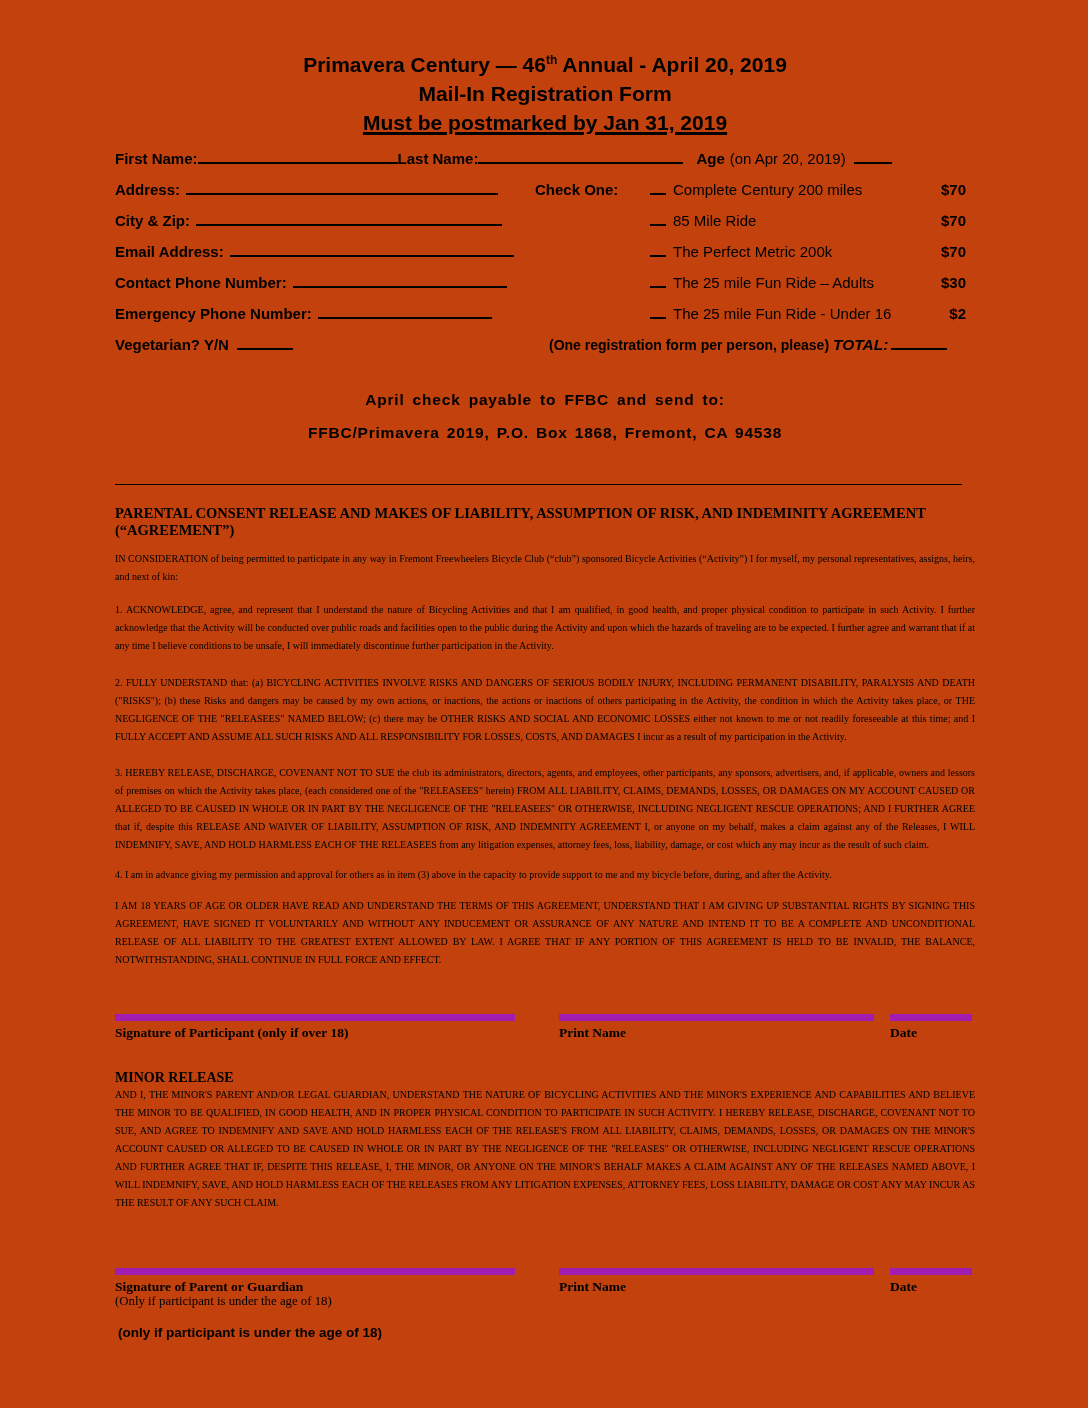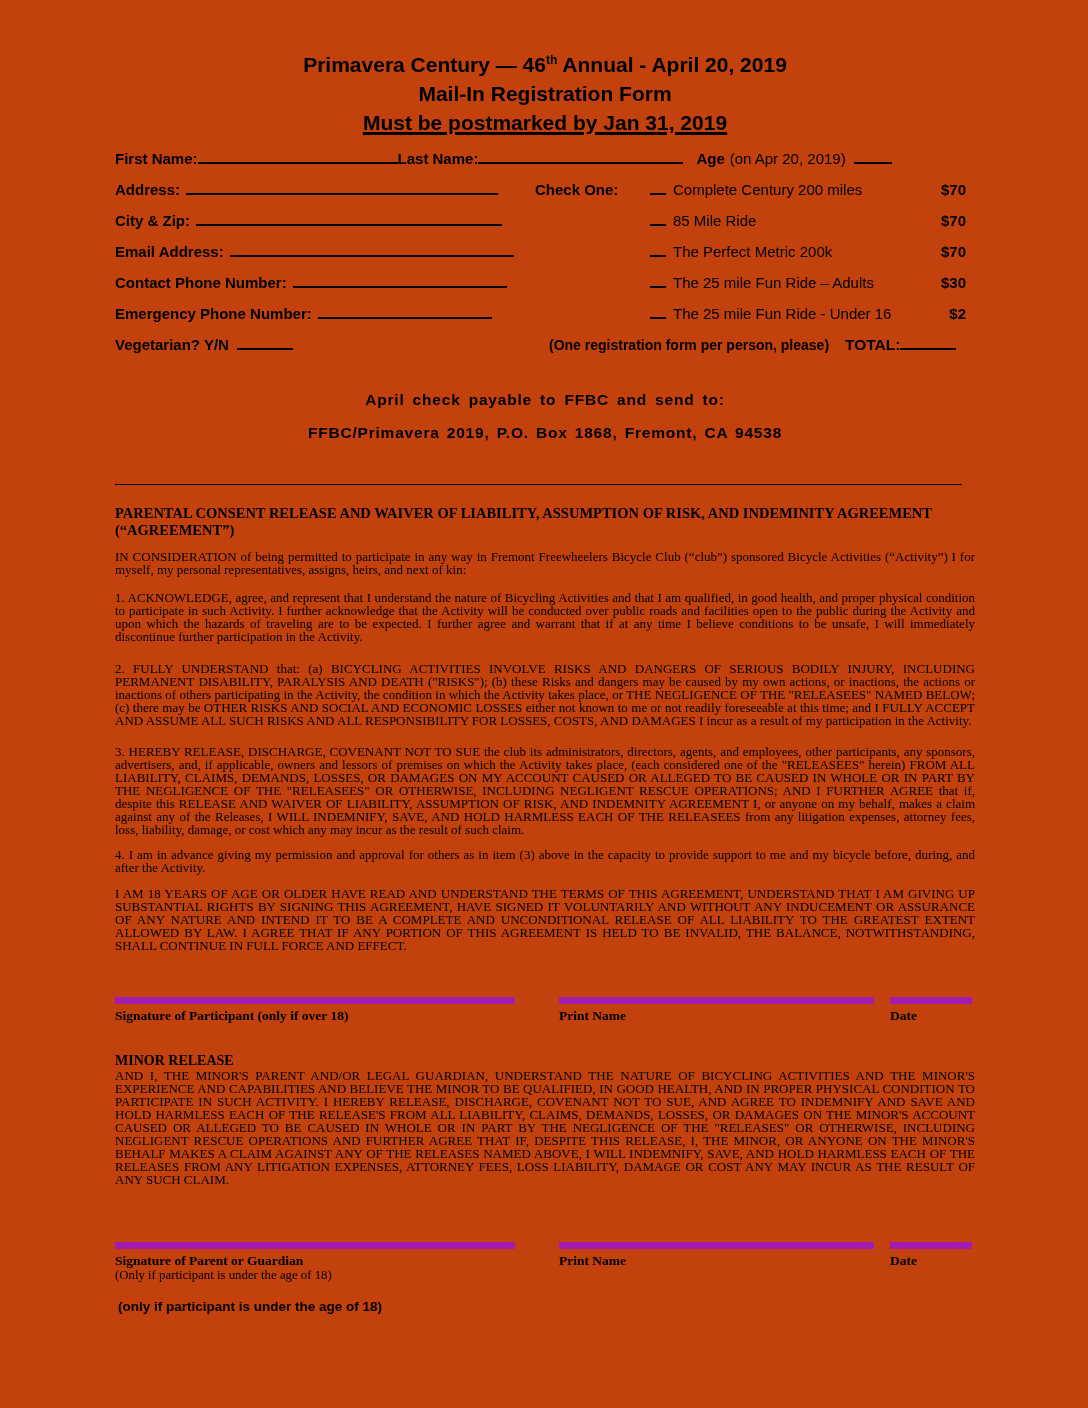--- a/index.html
+++ b/index.html
@@ -20,27 +20,27 @@
   .wline { display:inline-block; height:3px; border-bottom:2px solid #000; vertical-align:baseline; }
   .lcell { width:420px; flex:0 0 420px; display:flex; align-items:baseline; }
   .rcell { flex:1; display:flex; align-items:baseline; }
   .checkcol { width:115px; flex:0 0 115px; font-weight:bold; }
   .optrow { flex:1; display:flex; align-items:baseline; padding-right:9px; }
   .optrow .cb { width:16px; flex:0 0 16px; height:3px; border-bottom:2px solid #000; }
   .optrow .olabel { margin-left:7px; }
   .optrow .price { margin-left:auto; font-weight:bold; padding-left:4px; }
   .gap6 { display:inline-block; width:6px; }
   .veg-note { font-weight:bold; font-size:14px; margin-left:14px; }
-  .total-lbl { font-weight:bold; font-size:15.5px; margin-left:16px; }
+  .total-lbl { font-weight:bold; font-size:15.5px; margin-left:4px;font-style:italic; }
   
   .pay1 { margin-top:24px; text-align:center; font-weight:bold; font-size:15.5px; letter-spacing:0.8px; word-spacing:3px; }
   .pay2 { margin-top:15px; text-align:center; font-weight:bold; font-size:15.5px; letter-spacing:0.8px; word-spacing:2px; }
   .divider { margin-top:42px; border-top:1.5px solid #000; width:847px; }
   
-  .legal { font-family:"Liberation Serif", serif; font-size:13px; line-height:13px; text-align:justify; }
+  .legal { font-family:"Liberation Serif", serif; font-size:10px; line-height:18px; text-align:justify; }
   .agr-head { margin-top:20px; font-family:"Liberation Serif", serif; font-weight:bold; font-size:14.5px; line-height:17px; text-align:left; }
   .p-consider { margin-top:11px; }
   .p1 { margin-top:15px; }
   .p2 { margin-top:19px; }
   .p3 { margin-top:18px; }
   .p4 { margin-top:12px; }
   .p5 { margin-top:13px; }
   
   .sigblock { display:flex; margin-top:45px; font-family:"Liberation Serif", serif; }
   .sigblock.second { margin-top:56px; }
@@ -168,21 +168,21 @@
         <span class="wline" style="width:56px;margin-left:auto;margin-right:28px"></span>
       </div>
     </div>
   </div>
 
   <div class="pay1">April check payable to FFBC and send to:</div>
   <div class="pay2">FFBC/Primavera 2019, P.O. Box 1868, Fremont, CA 94538</div>
 
   <div class="divider"></div>
 
-  <div class="agr-head">PARENTAL CONSENT RELEASE AND WAIVER OF LIABILITY, ASSUMPTION OF RISK, AND INDEMINITY AGREEMENT (“AGREEMENT”)</div>
+  <div class="agr-head">PARENTAL CONSENT RELEASE AND MAKES OF LIABILITY, ASSUMPTION OF RISK, AND INDEMINITY AGREEMENT (“AGREEMENT”)</div>
   <p class="legal p-consider">IN CONSIDERATION of being permitted to participate in any way in Fremont Freewheelers Bicycle Club (“club”) sponsored Bicycle Activities (“Activity”) I for myself, my personal representatives, assigns, heirs, and next of kin:</p>
   <p class="legal p1">1. ACKNOWLEDGE, agree, and represent that I understand the nature of Bicycling Activities and that I am qualified, in good health, and proper physical condition to participate in such Activity. I further acknowledge that the Activity will be conducted over public roads and facilities open to the public during the Activity and upon which the hazards of traveling are to be expected. I further agree and warrant that if at any time I believe conditions to be unsafe, I will immediately discontinue further participation in the Activity.</p>
   <p class="legal p2">2. FULLY UNDERSTAND that: (a) BICYCLING ACTIVITIES INVOLVE RISKS AND DANGERS OF SERIOUS BODILY INJURY, INCLUDING PERMANENT DISABILITY, PARALYSIS AND DEATH ("RISKS"); (b) these Risks and dangers may be caused by my own actions, or inactions, the actions or inactions of others participating in the Activity, the condition in which the Activity takes place, or THE NEGLIGENCE OF THE "RELEASEES" NAMED BELOW; (c) there may be OTHER RISKS AND SOCIAL AND ECONOMIC LOSSES either not known to me or not readily foreseeable at this time; and I FULLY ACCEPT AND ASSUME ALL SUCH RISKS AND ALL RESPONSIBILITY FOR LOSSES, COSTS, AND DAMAGES I incur as a result of my participation in the Activity.</p>
   <p class="legal p3">3. HEREBY RELEASE, DISCHARGE, COVENANT NOT TO SUE the club its administrators, directors, agents, and employees, other participants, any sponsors, advertisers, and, if applicable, owners and lessors of premises on which the Activity takes place, (each considered one of the "RELEASEES" herein) FROM ALL LIABILITY, CLAIMS, DEMANDS, LOSSES, OR DAMAGES ON MY ACCOUNT CAUSED OR ALLEGED TO BE CAUSED IN WHOLE OR IN PART BY THE NEGLIGENCE OF THE "RELEASEES" OR OTHERWISE, INCLUDING NEGLIGENT RESCUE OPERATIONS; AND I FURTHER AGREE that if, despite this RELEASE AND WAIVER OF LIABILITY, ASSUMPTION OF RISK, AND INDEMNITY AGREEMENT I, or anyone on my behalf, makes a claim against any of the Releases, I WILL INDEMNIFY, SAVE, AND HOLD HARMLESS EACH OF THE RELEASEES from any litigation expenses, attorney fees, loss, liability, damage, or cost which any may incur as the result of such claim.</p>
   <p class="legal p4">4.  I am in advance giving my permission and approval for others as in item (3) above in the capacity to provide support to me and my bicycle before, during, and after the Activity.</p>
   <p class="legal p5">I AM 18 YEARS OF AGE OR OLDER HAVE READ AND UNDERSTAND THE TERMS OF THIS AGREEMENT, UNDERSTAND THAT I AM GIVING UP SUBSTANTIAL RIGHTS BY SIGNING THIS AGREEMENT, HAVE SIGNED IT VOLUNTARILY AND WITHOUT ANY INDUCEMENT OR ASSURANCE OF ANY NATURE AND INTEND IT TO BE A COMPLETE AND UNCONDITIONAL RELEASE OF ALL LIABILITY TO THE GREATEST EXTENT ALLOWED BY LAW.  I AGREE THAT IF ANY PORTION OF THIS AGREEMENT IS HELD TO BE INVALID, THE BALANCE, NOTWITHSTANDING, SHALL CONTINUE IN FULL FORCE AND EFFECT.</p>
 
   <div class="sigblock">
     <div class="sigcol sig-main">
       <div class="slabel">Signature of Participant (only if over 18)</div>

